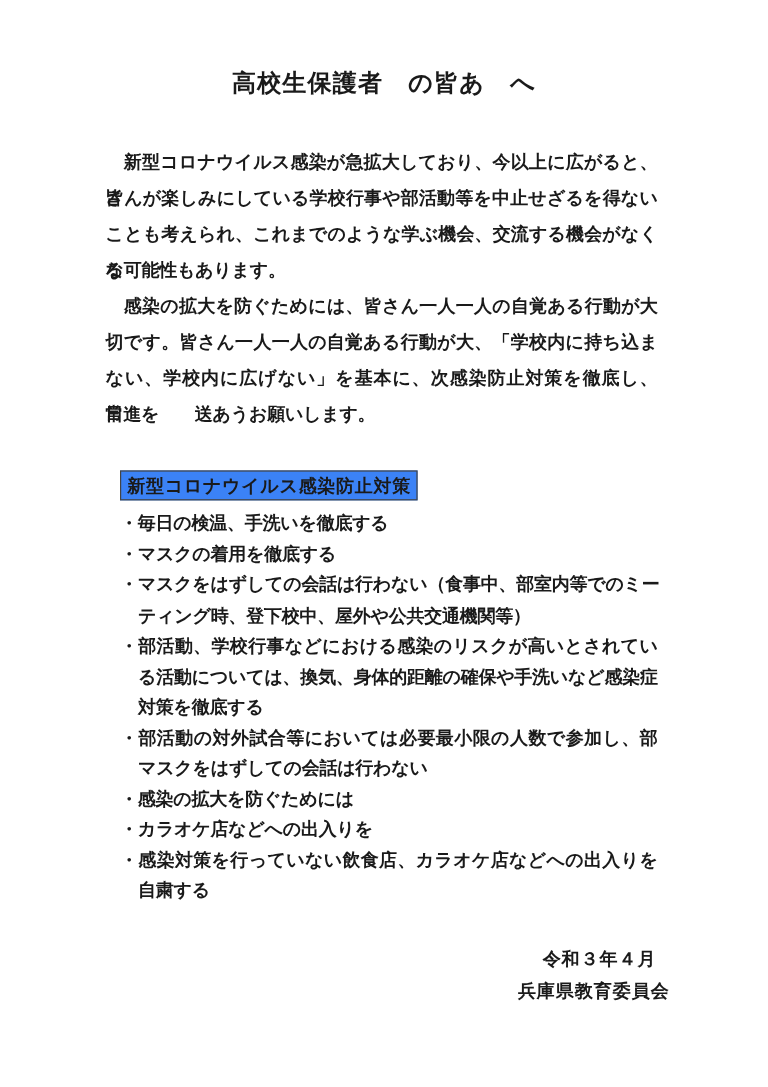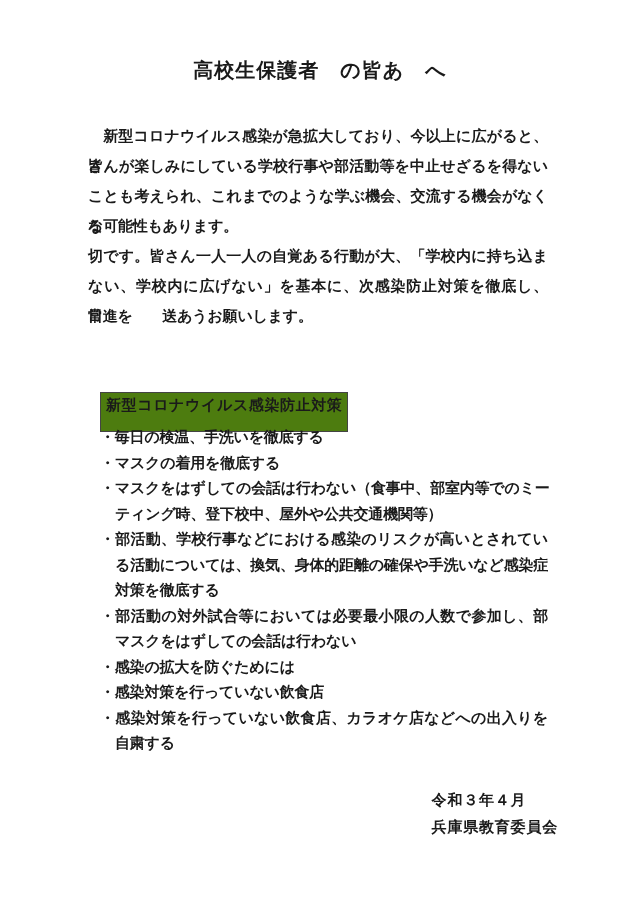--- a/index.html
+++ b/index.html
@@ -35,77 +35,79 @@
     text-align:justify;
     text-align-last:justify;
     white-space:normal;
   }
   .box-heading{
     position:absolute;
     top:392px;left:100px;
     font-size:15px;
     letter-spacing:0.6px;
     border:1.5px solid #444;
-    padding:3px 5px 16px 5px;
-    background:#4d7c0f;
+    padding:3px 5px 1px 5px;
+    background:#3b82f6;
   }
   .bullets{
     position:absolute;
     top:424px;left:100px;width:448px;
     font-size:15px;
     letter-spacing:-0.2px;
   }
   .bul{
     height:25.5px;
     line-height:25.5px;
     white-space:nowrap;
   }
   .cont{
     padding-left:15px;
   }
   .footer{
     position:absolute;
     top:786px;right:82px;
+    text-align:right;
     font-size:15px;
     letter-spacing:0.8px;
     line-height:27px;
   }
   .footer-date{padding-right:11px;}
 </style>
 </head>
 <body>
 
 <div class="page">
 
   <div class="title">高校生保護者　の皆あ　へ</div>
 
   <div class="body-text">
     <div class="bline j">　新型コロナウイルス感染が急拡大しており、今以上に広がると、皆</div>
     <div class="bline j">さんが楽しみにしている学校行事や部活動等を中止せざるを得ない</div>
     <div class="bline j">ことも考えられ、これまでのような学ぶ機会、交流する機会がなくな</div>
     <div class="bline">る可能性もあります。</div>
+    <div class="bline j">　感染の拡大を防ぐためには、皆さん一人一人の自覚ある行動が大</div>
     <div class="bline j">切です。皆さん一人一人の自覚ある行動が大、「学校内に持ち込ま</div>
     <div class="bline j">ない、学校内に広げない」を基本に、次感染防止対策を徹底し、　日</div>
     <div class="bline">常進を　　送あうお願いします。</div>
   </div>
 
   <div class="box-heading">新型コロナウイルス感染防止対策</div>
 
   <div class="bullets">
     <div class="bul">・毎日の検温、手洗いを徹底する</div>
     <div class="bul">・マスクの着用を徹底する</div>
     <div class="bul j">・マスクをはずしての会話は行わない（食事中、部室内等でのミー</div>
     <div class="bul cont">ティング時、登下校中、屋外や公共交通機関等）</div>
     <div class="bul j">・部活動、学校行事などにおける感染のリスクが高いとされてい</div>
     <div class="bul cont j">る活動については、換気、身体的距離の確保や手洗いなど感染症</div>
     <div class="bul cont">対策を徹底する</div>
     <div class="bul j">・部活動の対外試合等においては必要最小限の人数で参加し、部</div>
     <div class="bul cont">マスクをはずしての会話は行わない</div>
     <div class="bul">・感染の拡大を防ぐためには</div>
-    <div class="bul">・感染対策を行っていない飲食店</div>
+    <div class="bul">・カラオケ店などへの出入りを</div>
     <div class="bul j">・感染対策を行っていない飲食店、カラオケ店などへの出入りを</div>
     <div class="bul cont">自粛する</div>
   </div>
 
   <div class="footer">
     <div class="footer-date">令和３年４月</div>
     <div class="footer-org">兵庫県教育委員会</div>
   </div>
 
 </div>

